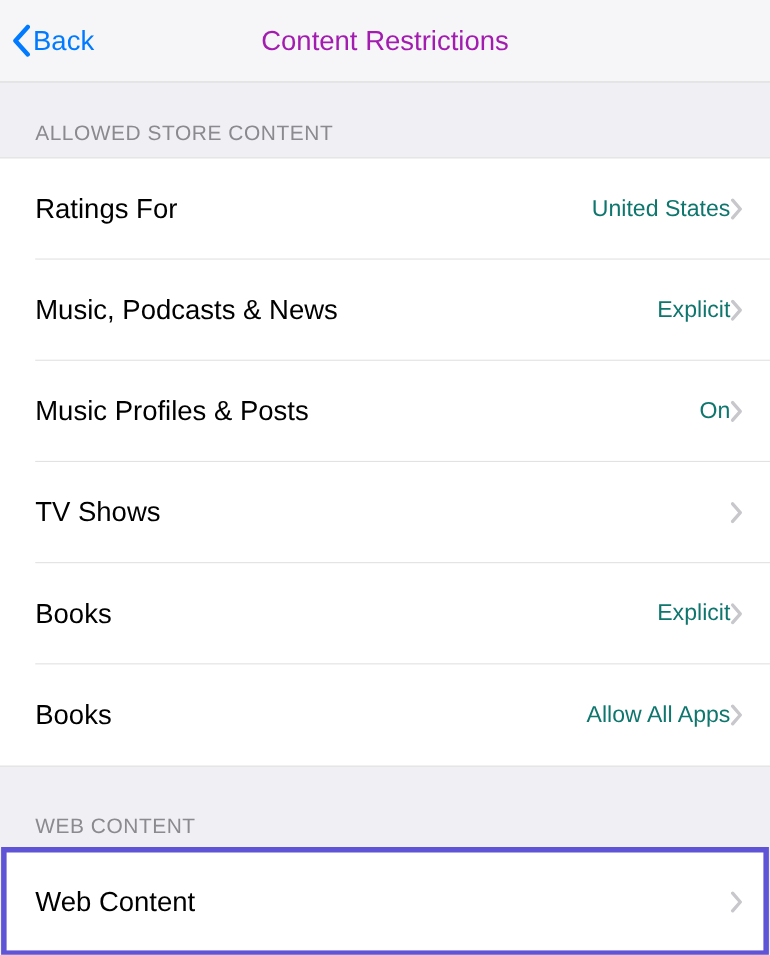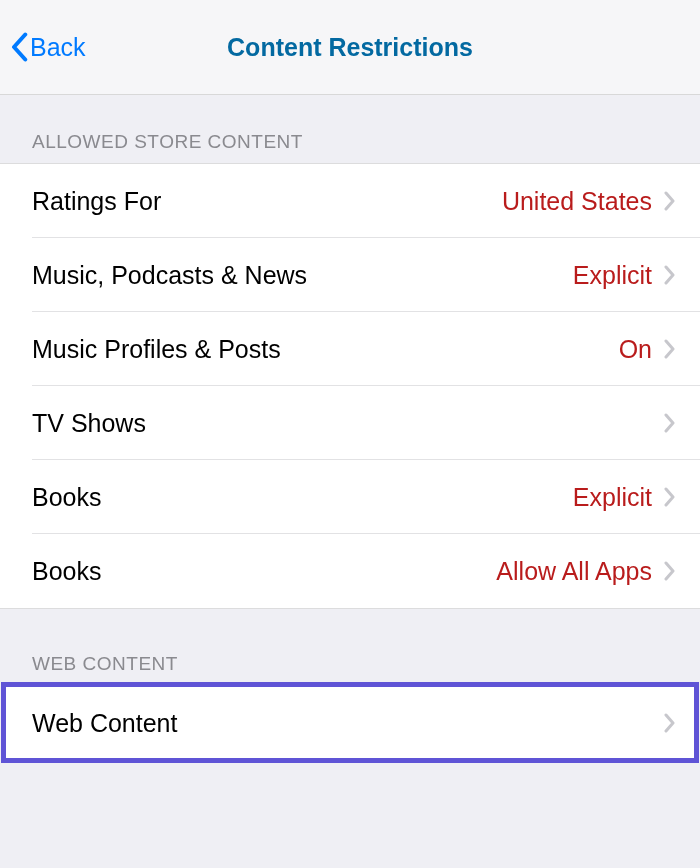--- a/index.html
+++ b/index.html
@@ -9,21 +9,21 @@
     }
     body {
       font-family: -apple-system, BlinkMacSystemFont, "Helvetica Neue", Helvetica, Arial, sans-serif;
       background: #efeff4;
       width: 700px;
       height: 868px;
       overflow: hidden;
       -webkit-font-smoothing: antialiased;
     }
     .nav-bar {
-      height: 95px;
+      height: 75px;
       background: #f6f6f8;
       border-bottom: 1px solid #d8d8d8;
       display: flex;
       align-items: center;
       position: relative;
     }
     .back-button {
       display: flex;
       align-items: center;
       color: #007aff;
@@ -35,65 +35,65 @@
       margin-right: 2px;
       display: inline-flex;
       align-items: center;
     }
     .nav-title {
       position: absolute;
       left: 0;
       right: 0;
       text-align: center;
       font-size: 25px;
-      font-weight: 700;
-      color: #0369a1;
+      font-weight: 400;
+      color: #a21caf;
       pointer-events: none;
     }
     .section-header {
       padding: 36px 32px 10px 32px;
       font-size: 19px;
       color: #8a8a8f;
       text-transform: uppercase;
       letter-spacing: 0.5px;
     }
     .section-header.web {
       padding-top: 44px;
     }
     .settings-group {
       background: #fff;
       border-top: 1px solid #dcdcdd;
       border-bottom: 1px solid #dcdcdd;
     }
     .settings-row {
       display: flex;
       align-items: center;
-      height: 74px;
+      height: 92px;
       padding: 0 24px 0 32px;
       position: relative;
       cursor: pointer;
     }
     .settings-row:not(:last-child)::after {
       content: "";
       position: absolute;
       left: 32px;
       right: 0;
       bottom: 0;
       height: 1px;
       background: #e2e2e4;
     }
     .row-label {
       flex: 1;
       font-size: 25px;
       color: #000;
     }
     .row-value {
-      font-size: 25px;
-      color: #b91c1c;
-      margin-right: 12px;
+      font-size: 21px;
+      color: #0f766e;
+      margin-right: 0;
     }
     .disclosure {
       color: #c7c7cc;
       display: inline-flex;
       align-items: center;
     }
     .highlighted-group {
       background: #fff;
       border-top: 1px solid #dcdcdd;
       outline: 5px solid #5f54d6;

